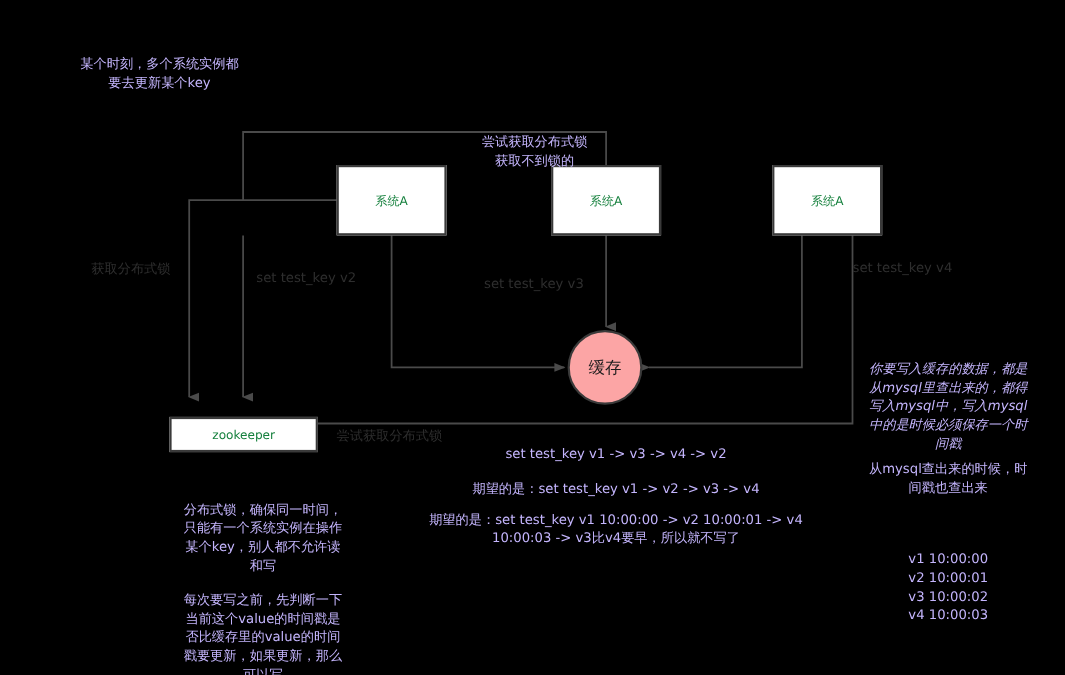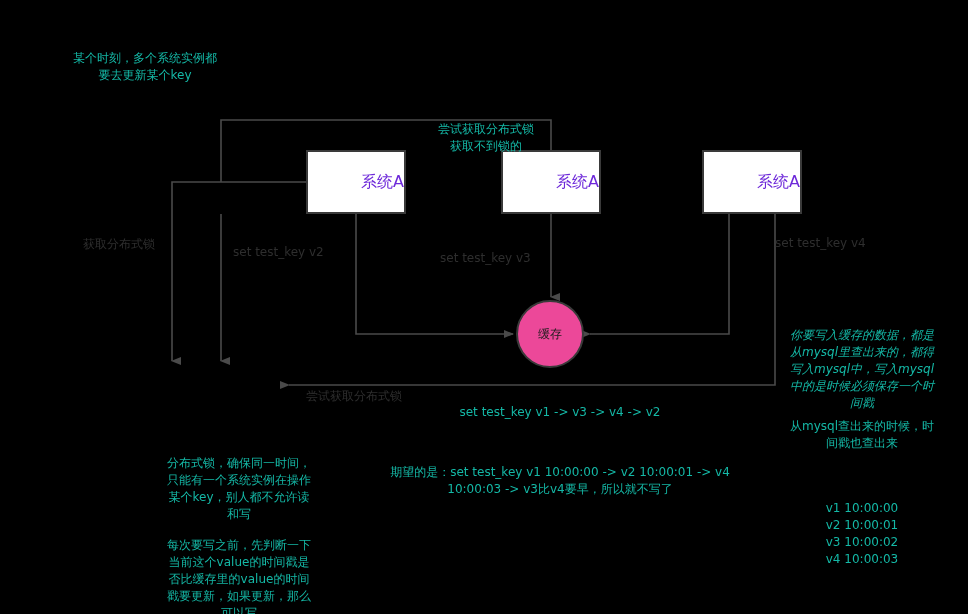--- a/index.html
+++ b/index.html
@@ -22,40 +22,40 @@
     width: 968px;
     height: 614px;
     pointer-events: none;
   }
   .node-box {
     position: absolute;
     background: #ffffff;
     border: 2px solid #3a3a3a;
     display: flex;
     align-items: center;
-    justify-content: flex-end;
-    color: #6d28d9;
-    font-size: 16px;
+    justify-content: center;
+    color: #15803d;
+    font-size: 11px;
     box-sizing: border-box;
   }
   .node-circle {
     position: absolute;
-    background: #ec4899;
+    background: #fca5a5;
     border: 2px solid #3a3a3a;
     border-radius: 50%;
     display: flex;
     align-items: center;
     justify-content: center;
     color: #1c1c1c;
-    font-size: 12px;
+    font-size: 15px;
     box-sizing: border-box;
   }
   .label {
     position: absolute;
-    color: #14b8a6;
+    color: #c4b5fd;
     font-size: 12px;
     line-height: 17px;
     white-space: pre-line;
     text-align: center;
   }
   .edge-label {
     position: absolute;
     color: #2e2e2e;
     font-size: 12px;
     line-height: 16px;
@@ -103,20 +103,23 @@
   </div>
 
   <div class="node-box" style="left:501px; top:150px; width:100px; height:64px;">
     <span>系统A</span>
   </div>
 
   <div class="node-box" style="left:702px; top:150px; width:100px; height:64px;">
     <span>系统A</span>
   </div>
 
+  <div class="node-box" style="left:154px; top:379px; width:135px; height:32px;">
+    <span>zookeeper</span>
+  </div>
 
   <div class="node-circle" style="left:516px; top:300px; width:68px; height:68px;">
     <span>缓存</span>
   </div>
 
   <div class="edge-label" style="left:83px; top:236px;">获取分布式锁</div>
 
   <div class="edge-label" style="left:233px; top:244px;text-align:right;">set test_key v2</div>
 
   <div class="edge-label" style="left:440px; top:222px;margin-top:28px;">set test_key v3</div>
@@ -151,17 +154,18 @@
 和写</div>
 
   <div class="label" style="left:134px; top:537px; width:210px;">每次要写之前，先判断一下
 当前这个value的时间戳是
 否比缓存里的value的时间
 戳要更新，如果更新，那么
 可以写</div>
 
   <div class="label" style="left:370px; top:404px; width:380px;">set test_key v1 -&gt; v3 -&gt; v4 -&gt; v2</div>
 
+  <div class="label" style="left:350px; top:436px; width:420px;">期望的是：set test_key v1 -&gt; v2 -&gt; v3 -&gt; v4</div>
 
   <div class="label" style="left:340px; top:464px; width:440px;">期望的是：set test_key v1 10:00:00 -&gt; v2 10:00:01 -&gt; v4
 10:00:03 -&gt; v3比v4要早，所以就不写了</div>
 
 </div>
 
 </body></html>

